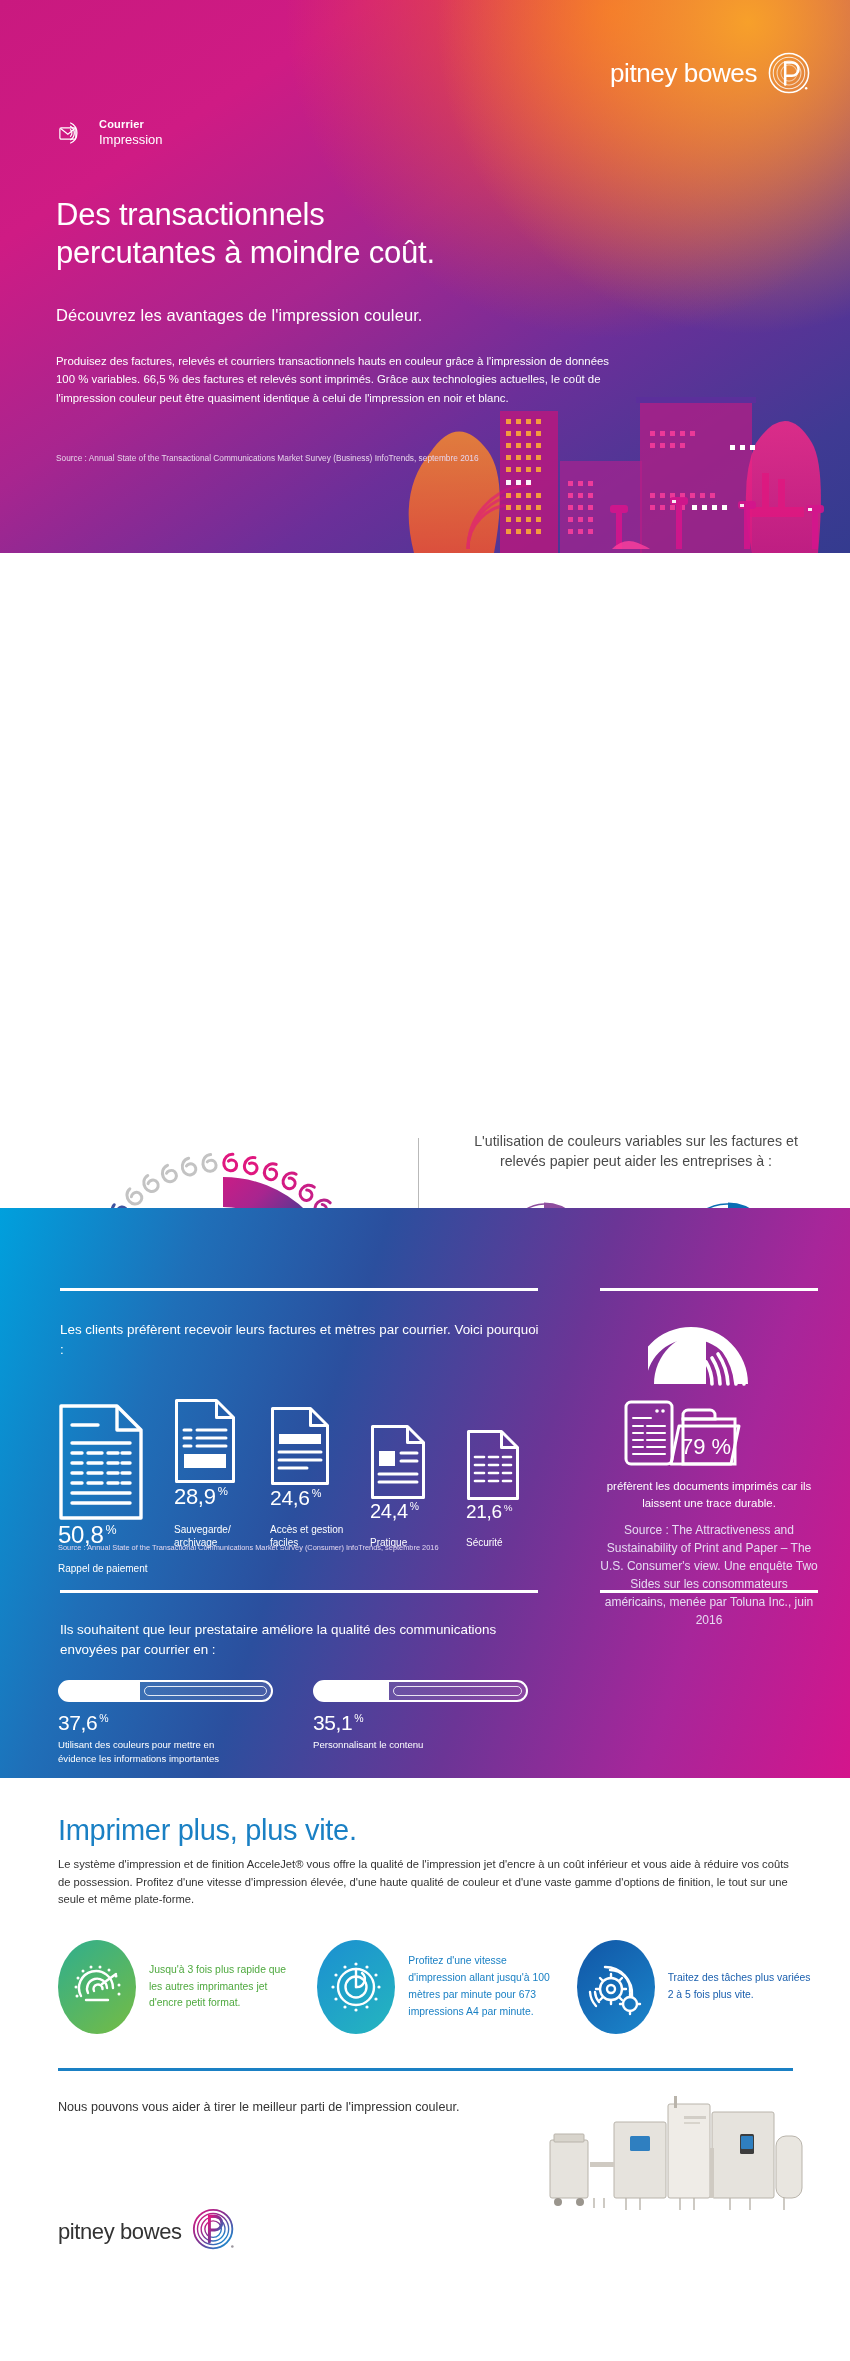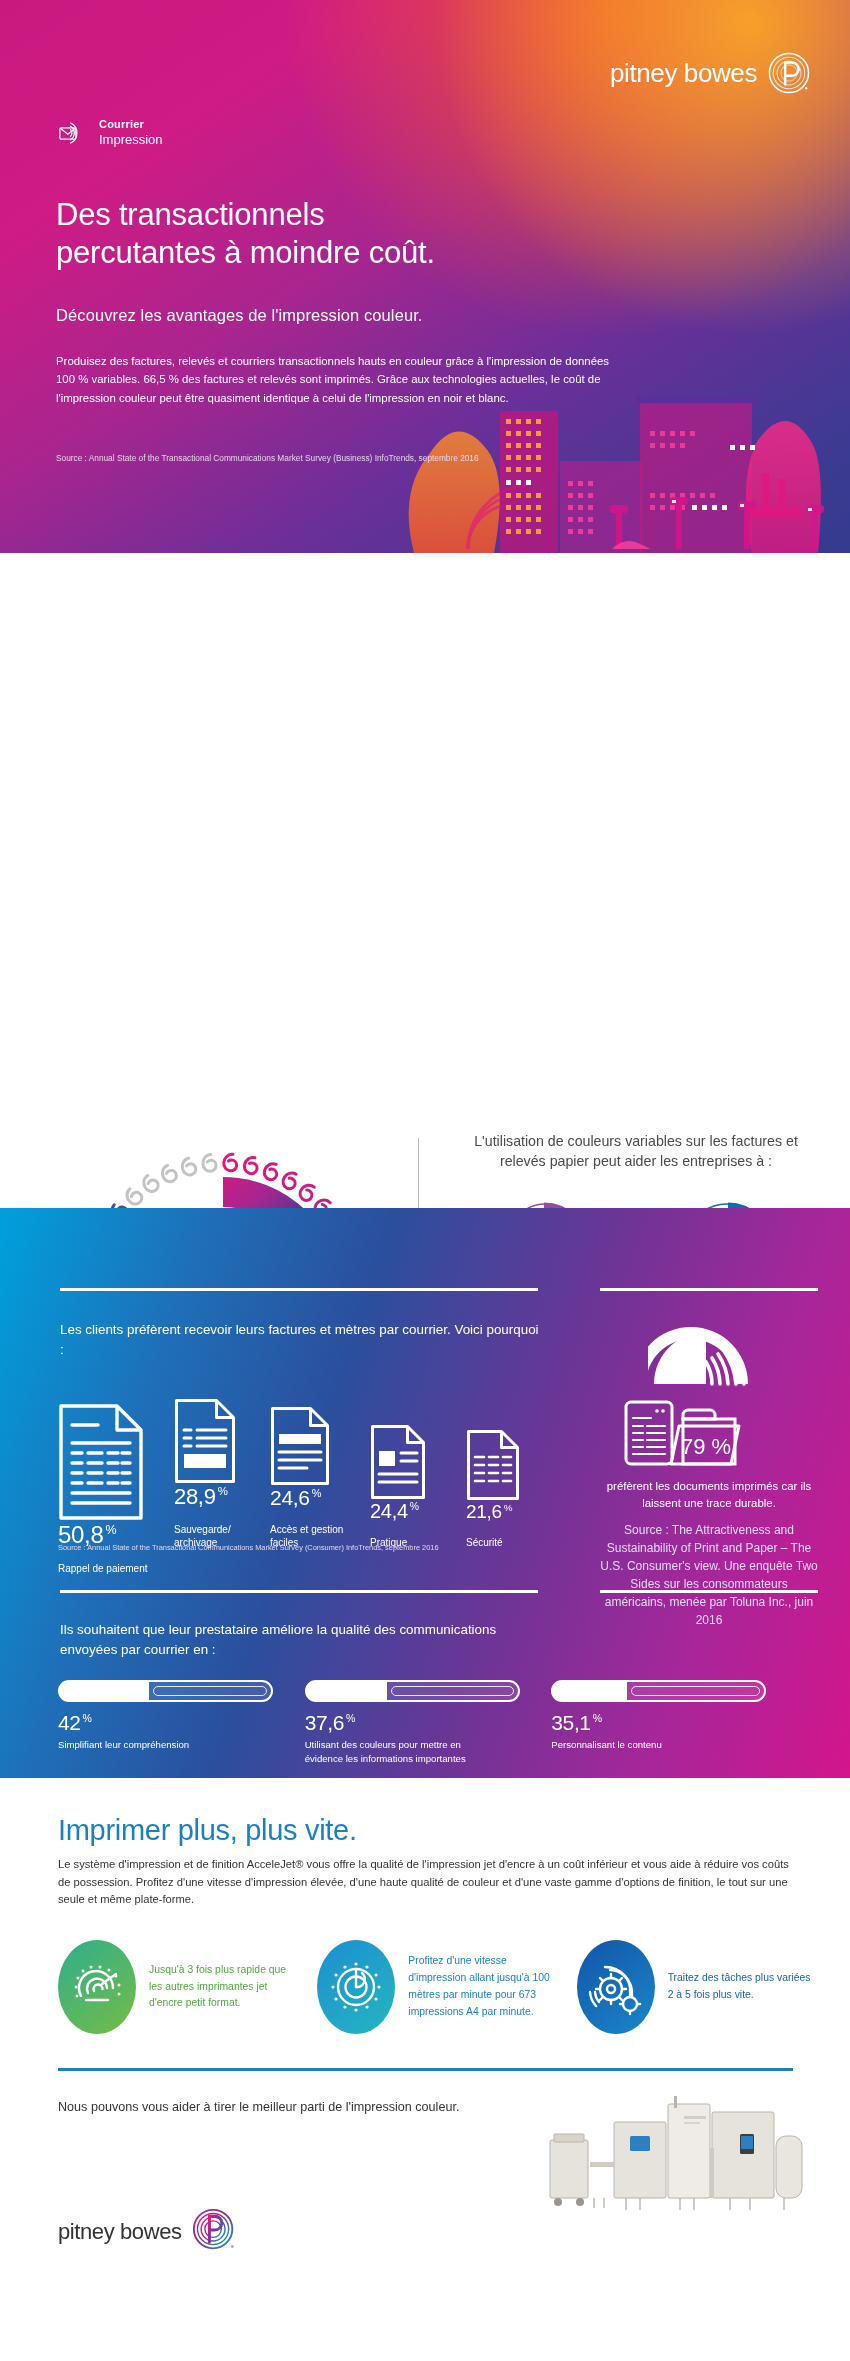--- a/index.html
+++ b/index.html
@@ -753,27 +753,20 @@
         <text x="82" y="58" text-anchor="middle" font-family="Liberation Sans, sans-serif" font-size="22" fill="#fff">79 %</text>
       </svg>
       <div class="rp-caption">préfèrent les documents imprimés car ils laissent une trace durable.</div>
       <div class="rp-source">Source : The Attractiveness and Sustainability of Print and Paper – The U.S. Consumer's view. Une enquête Two Sides sur les consommateurs américains, menée par Toluna Inc., juin 2016</div>
     </div>
 
     <div class="bars-head">Ils souhaitent que leur prestataire améliore la qualité des communications envoyées par courrier en :</div>
 
     <div class="bars">
       <div class="bar-item">
-        <div class="bar-track" style="--fill:42%"></div>
-        <div class="bar-val">
-          <span>42</span><span class="pct">%</span>
-        </div>
-        <div class="bar-lbl">Simplifiant leur compréhension</div>
-      </div>
-      <div class="bar-item">
         <div class="bar-track" style="--fill:38%"></div>
         <div class="bar-val">
           <span>37,6</span><span class="pct">%</span>
         </div>
         <div class="bar-lbl">Utilisant des couleurs pour mettre en évidence les informations importantes</div>
       </div>
       <div class="bar-item">
         <div class="bar-track" style="--fill:35%"></div>
         <div class="bar-val">
           <span>35,1</span><span class="pct">%</span>

